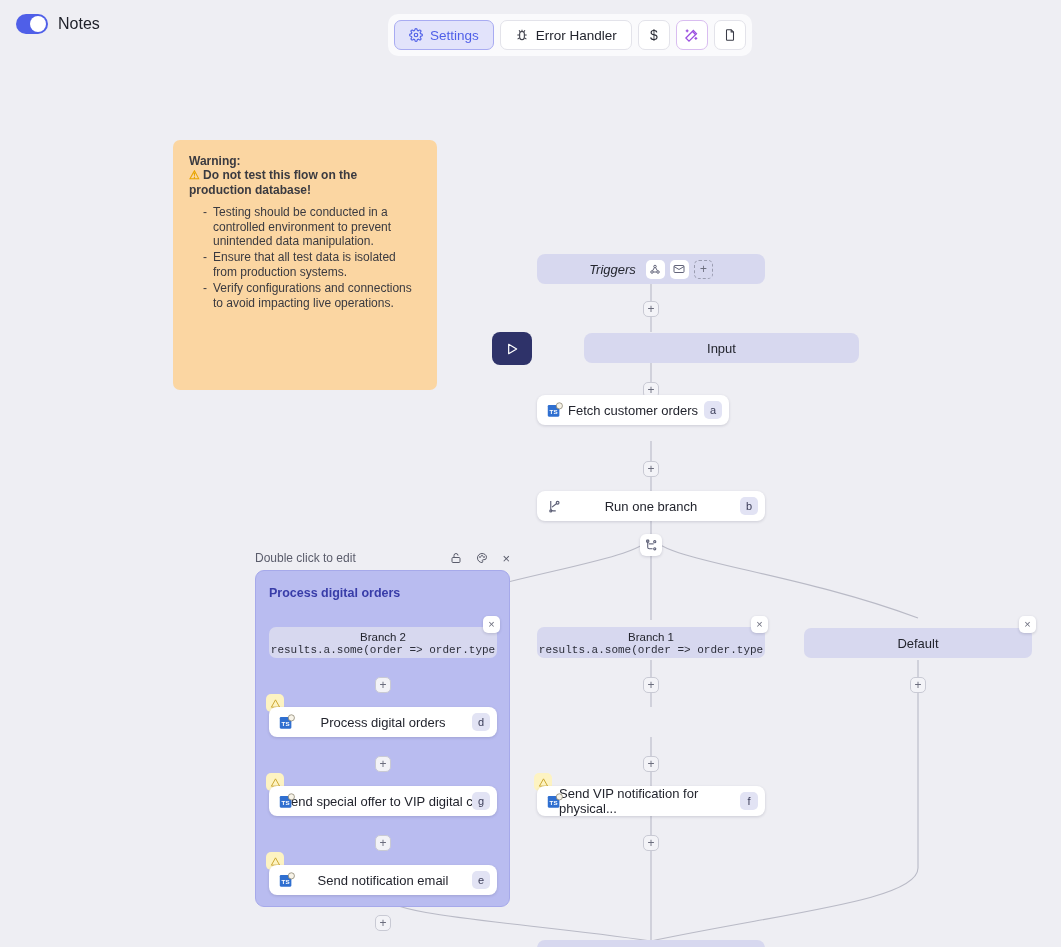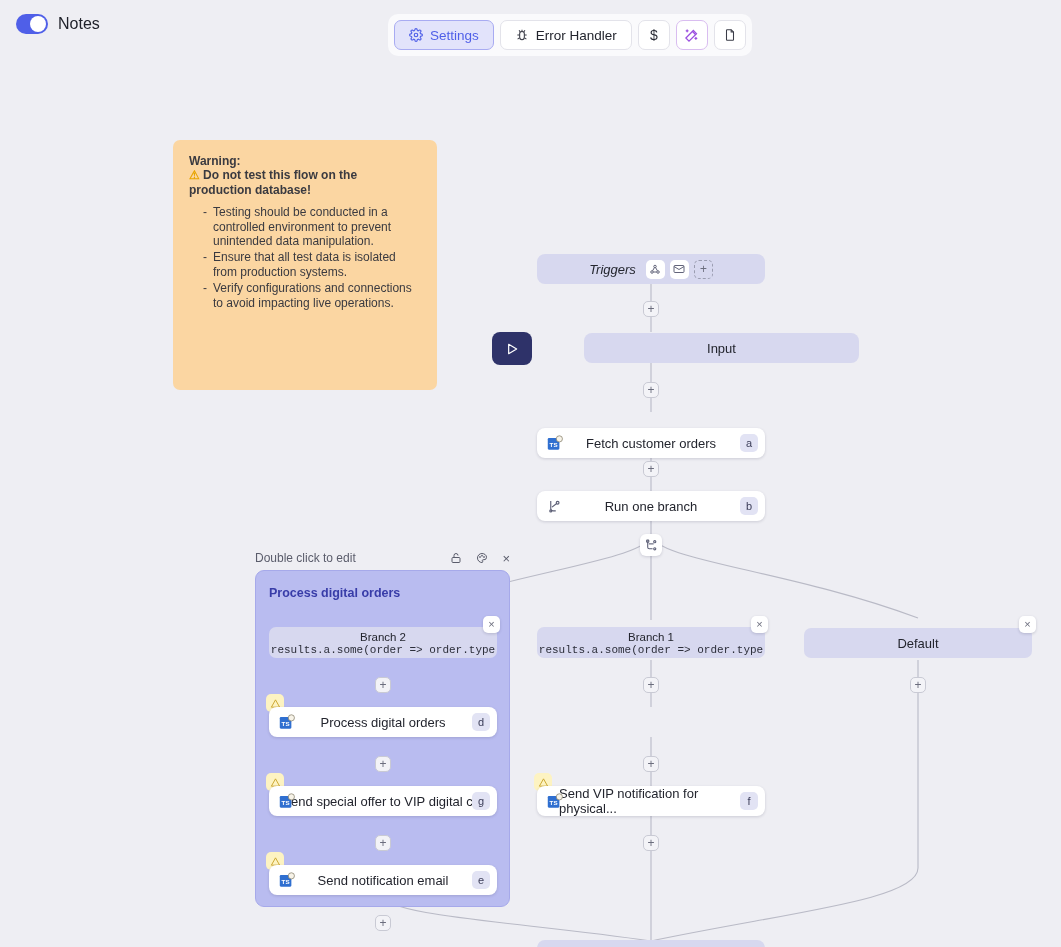--- a/index.html
+++ b/index.html
@@ -257,21 +257,21 @@
         <path d="M7 5l12 7-12 7z"></path>
       </svg>
     </span>
   </div>
   <div class="node filled" style="left:537px; top:333px; width:275px;margin-left:47px;">
     <span class="label">Input</span>
   </div>
 
   <div class="plusbtn" style="left:643px; top:382px;">+</div>
 
-  <div class="node card" style="left:537px; top:428px; width:228px;">
+  <div class="node card" style="left:537px; top:395px; width:192px;">
     <span class="nicon">
       <svg width="17" height="17" viewBox="0 0 22 22">
         <rect x="1" y="4" width="15" height="15" rx="1.5" fill="#2f6fd0"></rect>
         <text x="8.5" y="15.5" font-family="Liberation Sans, sans-serif" font-size="8" font-weight="bold" fill="#fff" text-anchor="middle">TS</text>
         <circle cx="16" cy="5" r="4" fill="#f7f3e8" stroke="#8a8470" stroke-width="1"></circle>
       </svg>
     </span>
     <span class="label">Fetch customer orders</span>
     <span class="badge">a</span>
   </div>

